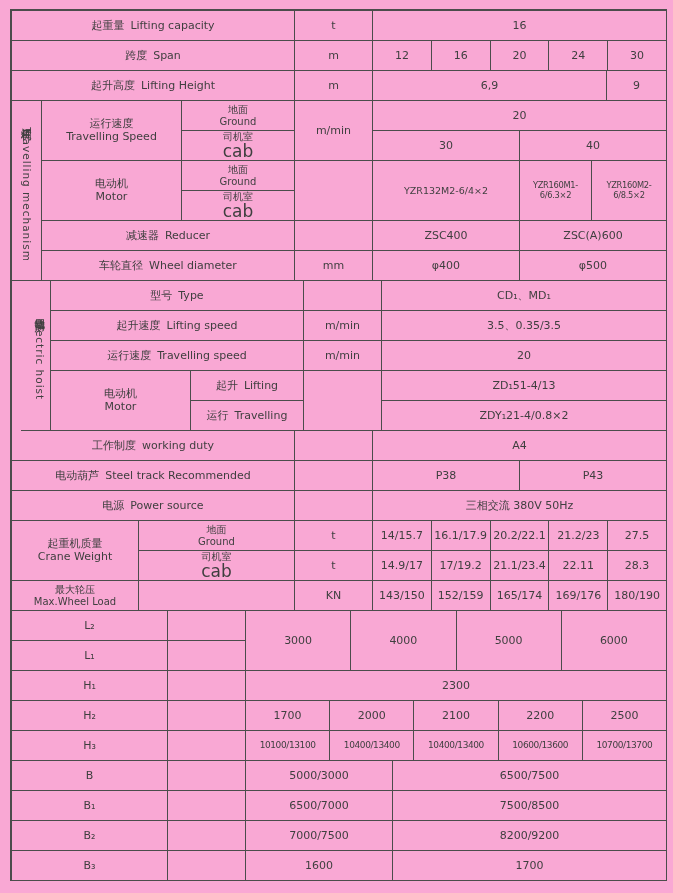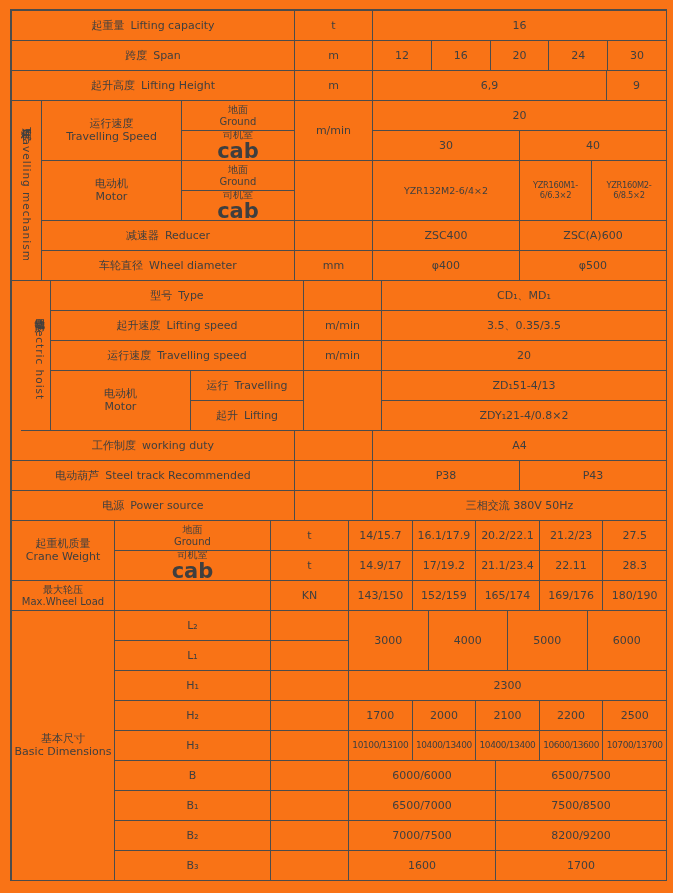--- a/index.html
+++ b/index.html
@@ -1,47 +1,47 @@
 <!DOCTYPE html>
 <html><head>
 <meta charset="utf-8">
 <style>
   html,body{margin:0;padding:0;}
   .page{
     width:673px;height:893px;position:relative;
-    background:#f97316;
+    background:#f9a8d4;
     font-family:"DejaVu Sans","Liberation Sans",sans-serif;
     color:#3f3f3f;font-size:11px;line-height:1.2;
   }
   .t{
     position:absolute;left:10px;top:9px;width:655px;
     border-top:2px solid #4c4c4c;border-left:2px solid #4c4c4c;
   }
   .r{display:flex;}
   .col{display:flex;flex-direction:column;box-sizing:border-box;}
   .cell{
     box-sizing:border-box;
     border-right:1px solid #4c4c4c;border-bottom:1px solid #4c4c4c;
     display:flex;flex-direction:column;align-items:center;justify-content:center;
     text-align:center;overflow:hidden;background:transparent;
   }
   .inline{flex-direction:row;gap:6px;}
   .fx{flex:1 1 0;min-width:0;}
   .wfull{width:100%;}
   .w30{width:30px;}.w72{width:72px;}.w78{width:78px;}.w113{width:113px;}
-  .w127{width:103px;}.w140{width:140px;}.w147{width:147px;}.w156{width:156px;}
+  .w127{width:127px;}.w140{width:140px;}.w147{width:147px;}.w156{width:156px;}
   .w234{width:234px;}.w253{width:253px;}.w283{width:283px;}
   .h30{height:30px;}.h60{height:60px;}.h150{height:150px;padding-left:9px;}.h180{height:180px;}.h270{height:270px;}
   .vert{
     writing-mode:vertical-lr;text-orientation:mixed;
     letter-spacing:1px;font-size:10.5px;white-space:nowrap;
   }
   .two{line-height:1.15;}
   .sub{font-size:10px;line-height:1.15;}
-  .cab{font-size:21px;line-height:1;font-weight:bold;}
+  .cab{font-size:17px;line-height:1;}
   .small{font-size:9.5px;}
   .tiny{font-size:8.3px;letter-spacing:-0.3px;}
   .h3v{font-size:9px;letter-spacing:-0.4px;}
 </style>
 </head>
 <body>
 
 <div class="page">
   <div class="t">
 
@@ -201,26 +201,26 @@
           <div class="cell fx">20</div>
         </div>
 
         <div class="r h60">
           <div class="cell w140 two">
             <div>电动机</div>
             <div>Motor</div>
           </div>
           <div class="col w113">
             <div class="cell h30 wfull inline">
+              <span>起升</span>
+              <span>Lifting</span>
+            </div>
+            <div class="cell h30 wfull inline">
               <span>运行</span>
               <span>Travelling</span>
-            </div>
-            <div class="cell h30 wfull inline">
-              <span>起升</span>
-              <span>Lifting</span>
             </div>
           </div>
           <div class="cell w78 h60"></div>
           <div class="col fx">
             <div class="cell h30 wfull">ZD₁51-4/13</div>
             <div class="cell h30 wfull">ZDY₁21-4/0.8×2</div>
           </div>
         </div>
 
       </div>
@@ -303,24 +303,20 @@
           <span>KN</span>
         </div>
       <div class="cell fx">143/150</div>
       <div class="cell fx">152/159</div>
       <div class="cell fx">165/174</div>
       <div class="cell fx">169/176</div>
       <div class="cell fx">180/190</div>
     </div>
 
     <div class="r h270">
-      <div class="cell w127 h270 two">
-        <div>基本尺寸</div>
-        <div>Basic Dimensions</div>
-      </div>
       <div class="col fx">
 
         <div class="r h60">
           <div class="col w156">
             <div class="cell h30 wfull">L₂</div>
             <div class="cell h30 wfull">L₁</div>
           </div>
           <div class="col w78">
             <div class="cell h30 wfull"></div>
             <div class="cell h30 wfull"></div>
@@ -353,21 +349,21 @@
           <div class="cell fx h3v">10100/13100</div>
           <div class="cell fx h3v">10400/13400</div>
           <div class="cell fx h3v">10400/13400</div>
           <div class="cell fx h3v">10600/13600</div>
           <div class="cell fx h3v">10700/13700</div>
         </div>
 
         <div class="r h30">
           <div class="cell w156">B</div>
           <div class="cell w78"></div>
-          <div class="cell w147">6000/6000</div>
+          <div class="cell w147">5000/3000</div>
           <div class="cell fx">6500/7500</div>
         </div>
 
         <div class="r h30">
           <div class="cell w156">B₁</div>
           <div class="cell w78"></div>
           <div class="cell w147">6500/7000</div>
           <div class="cell fx">7500/8500</div>
         </div>
 

